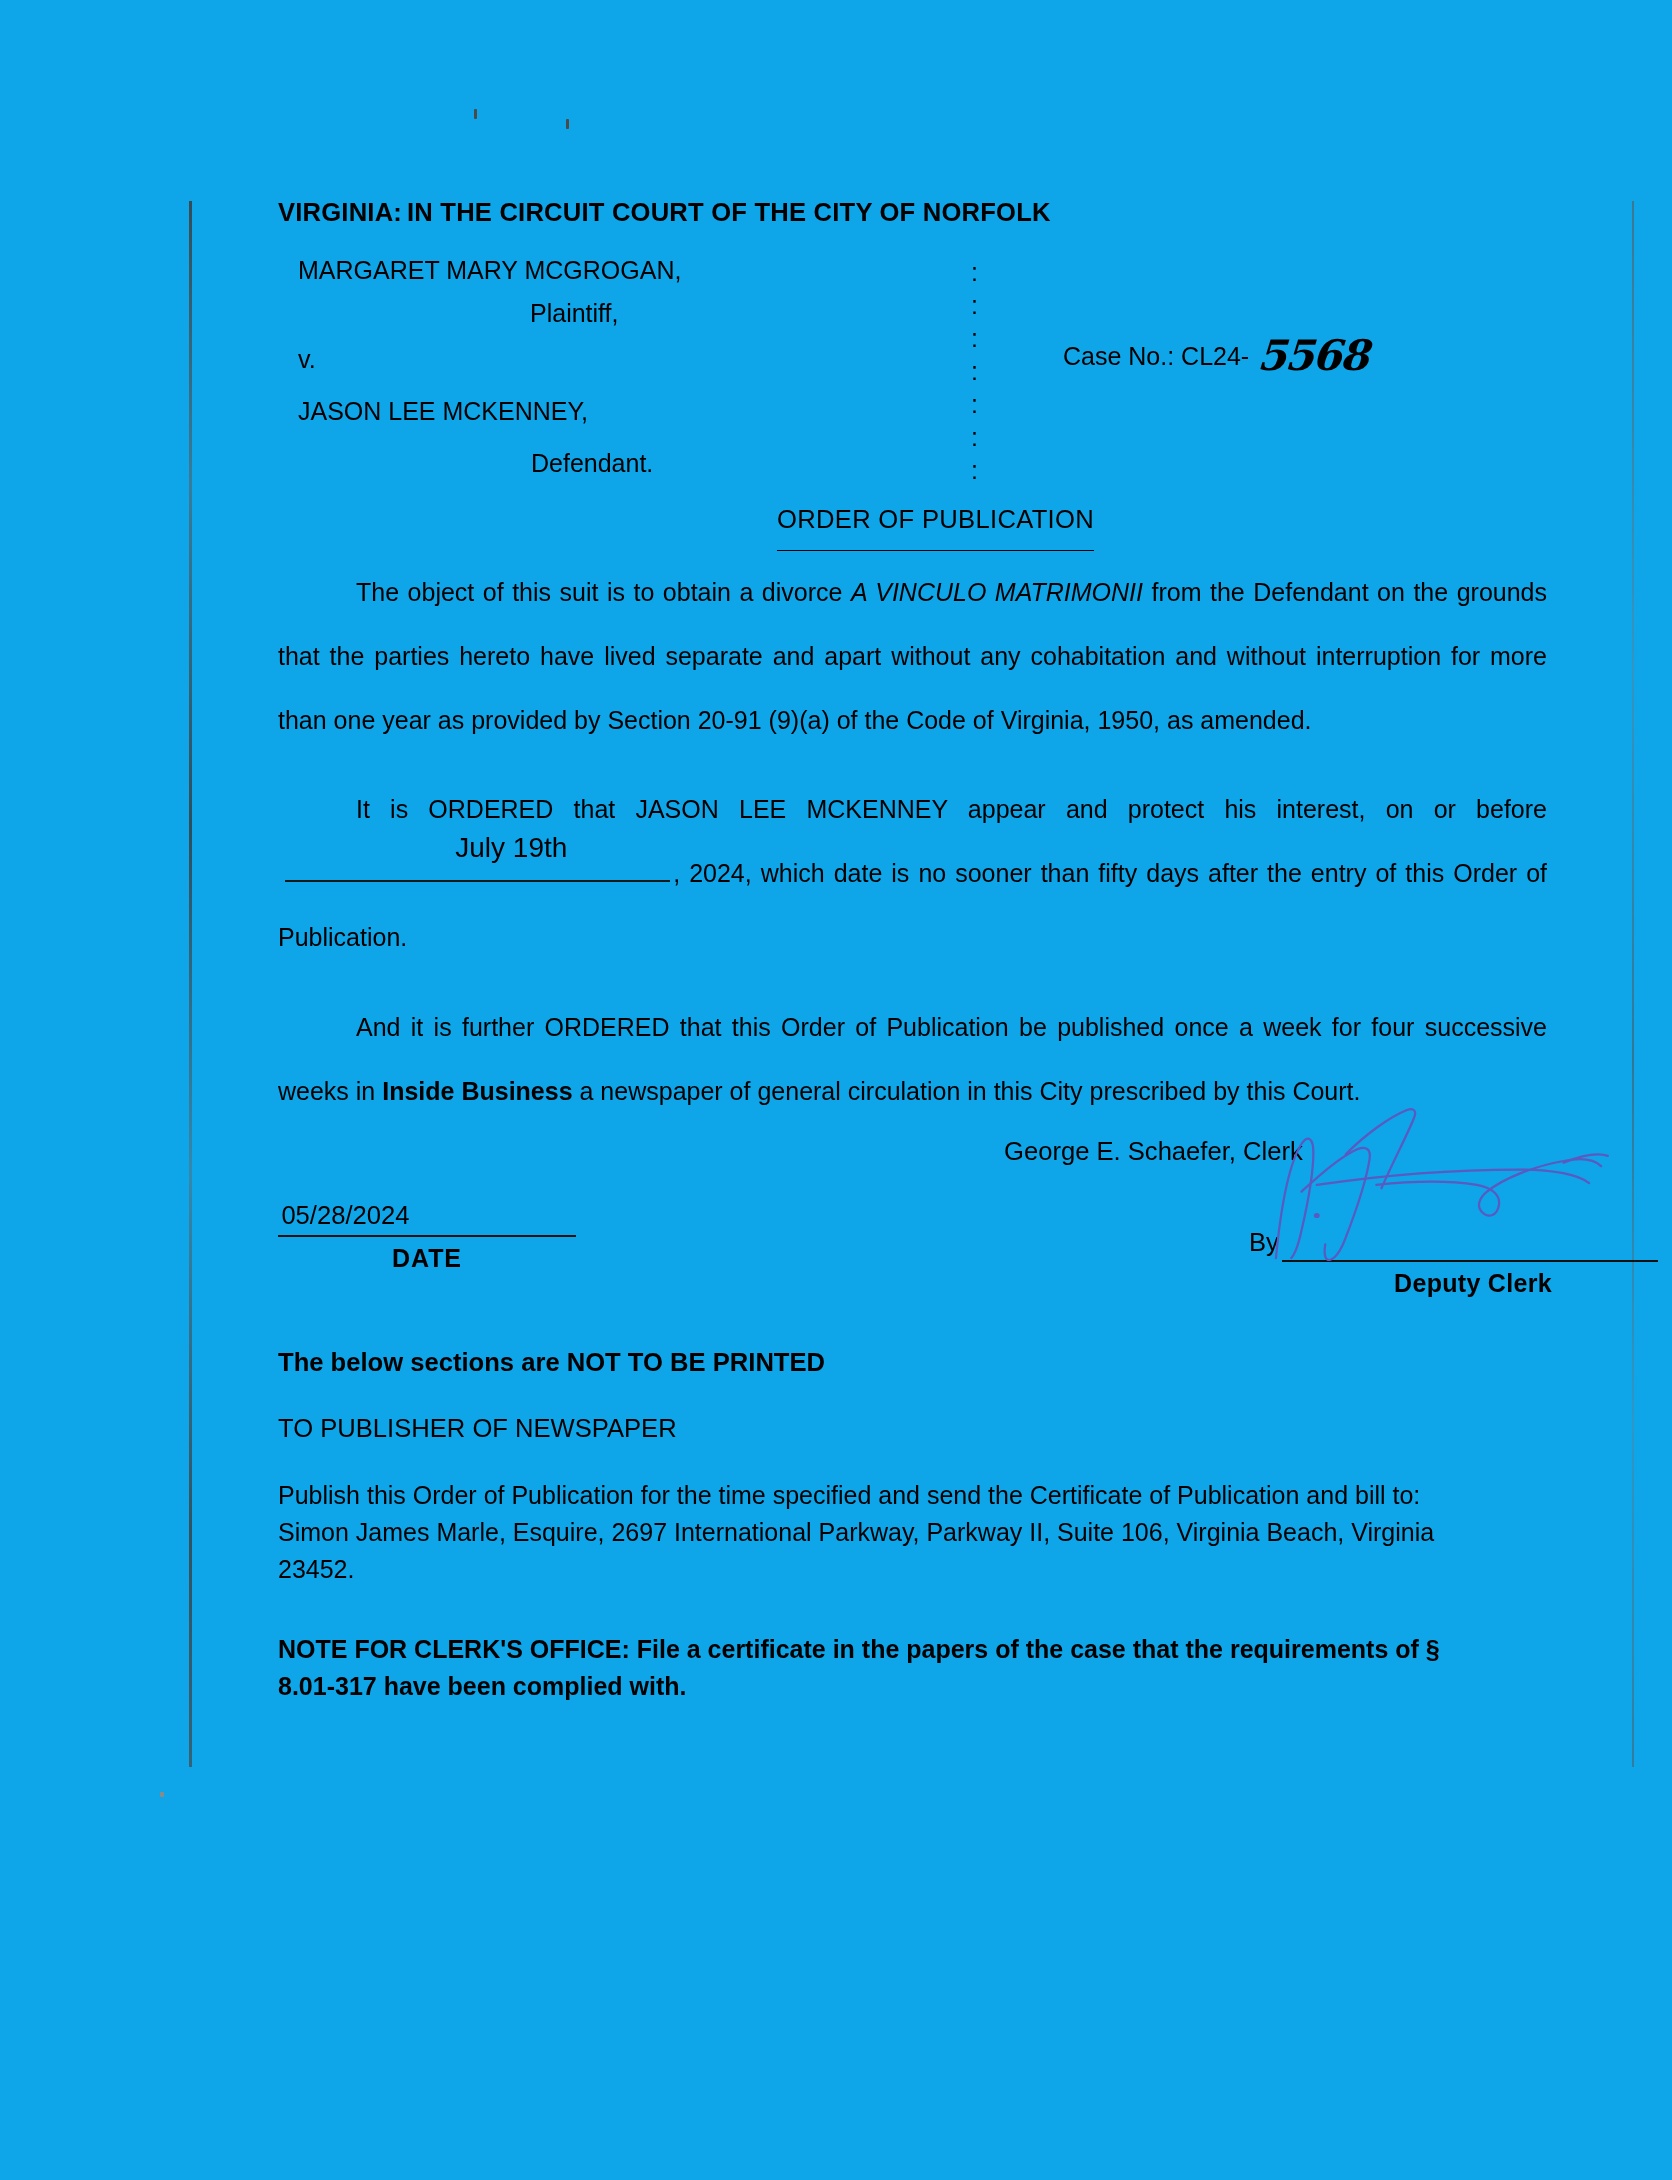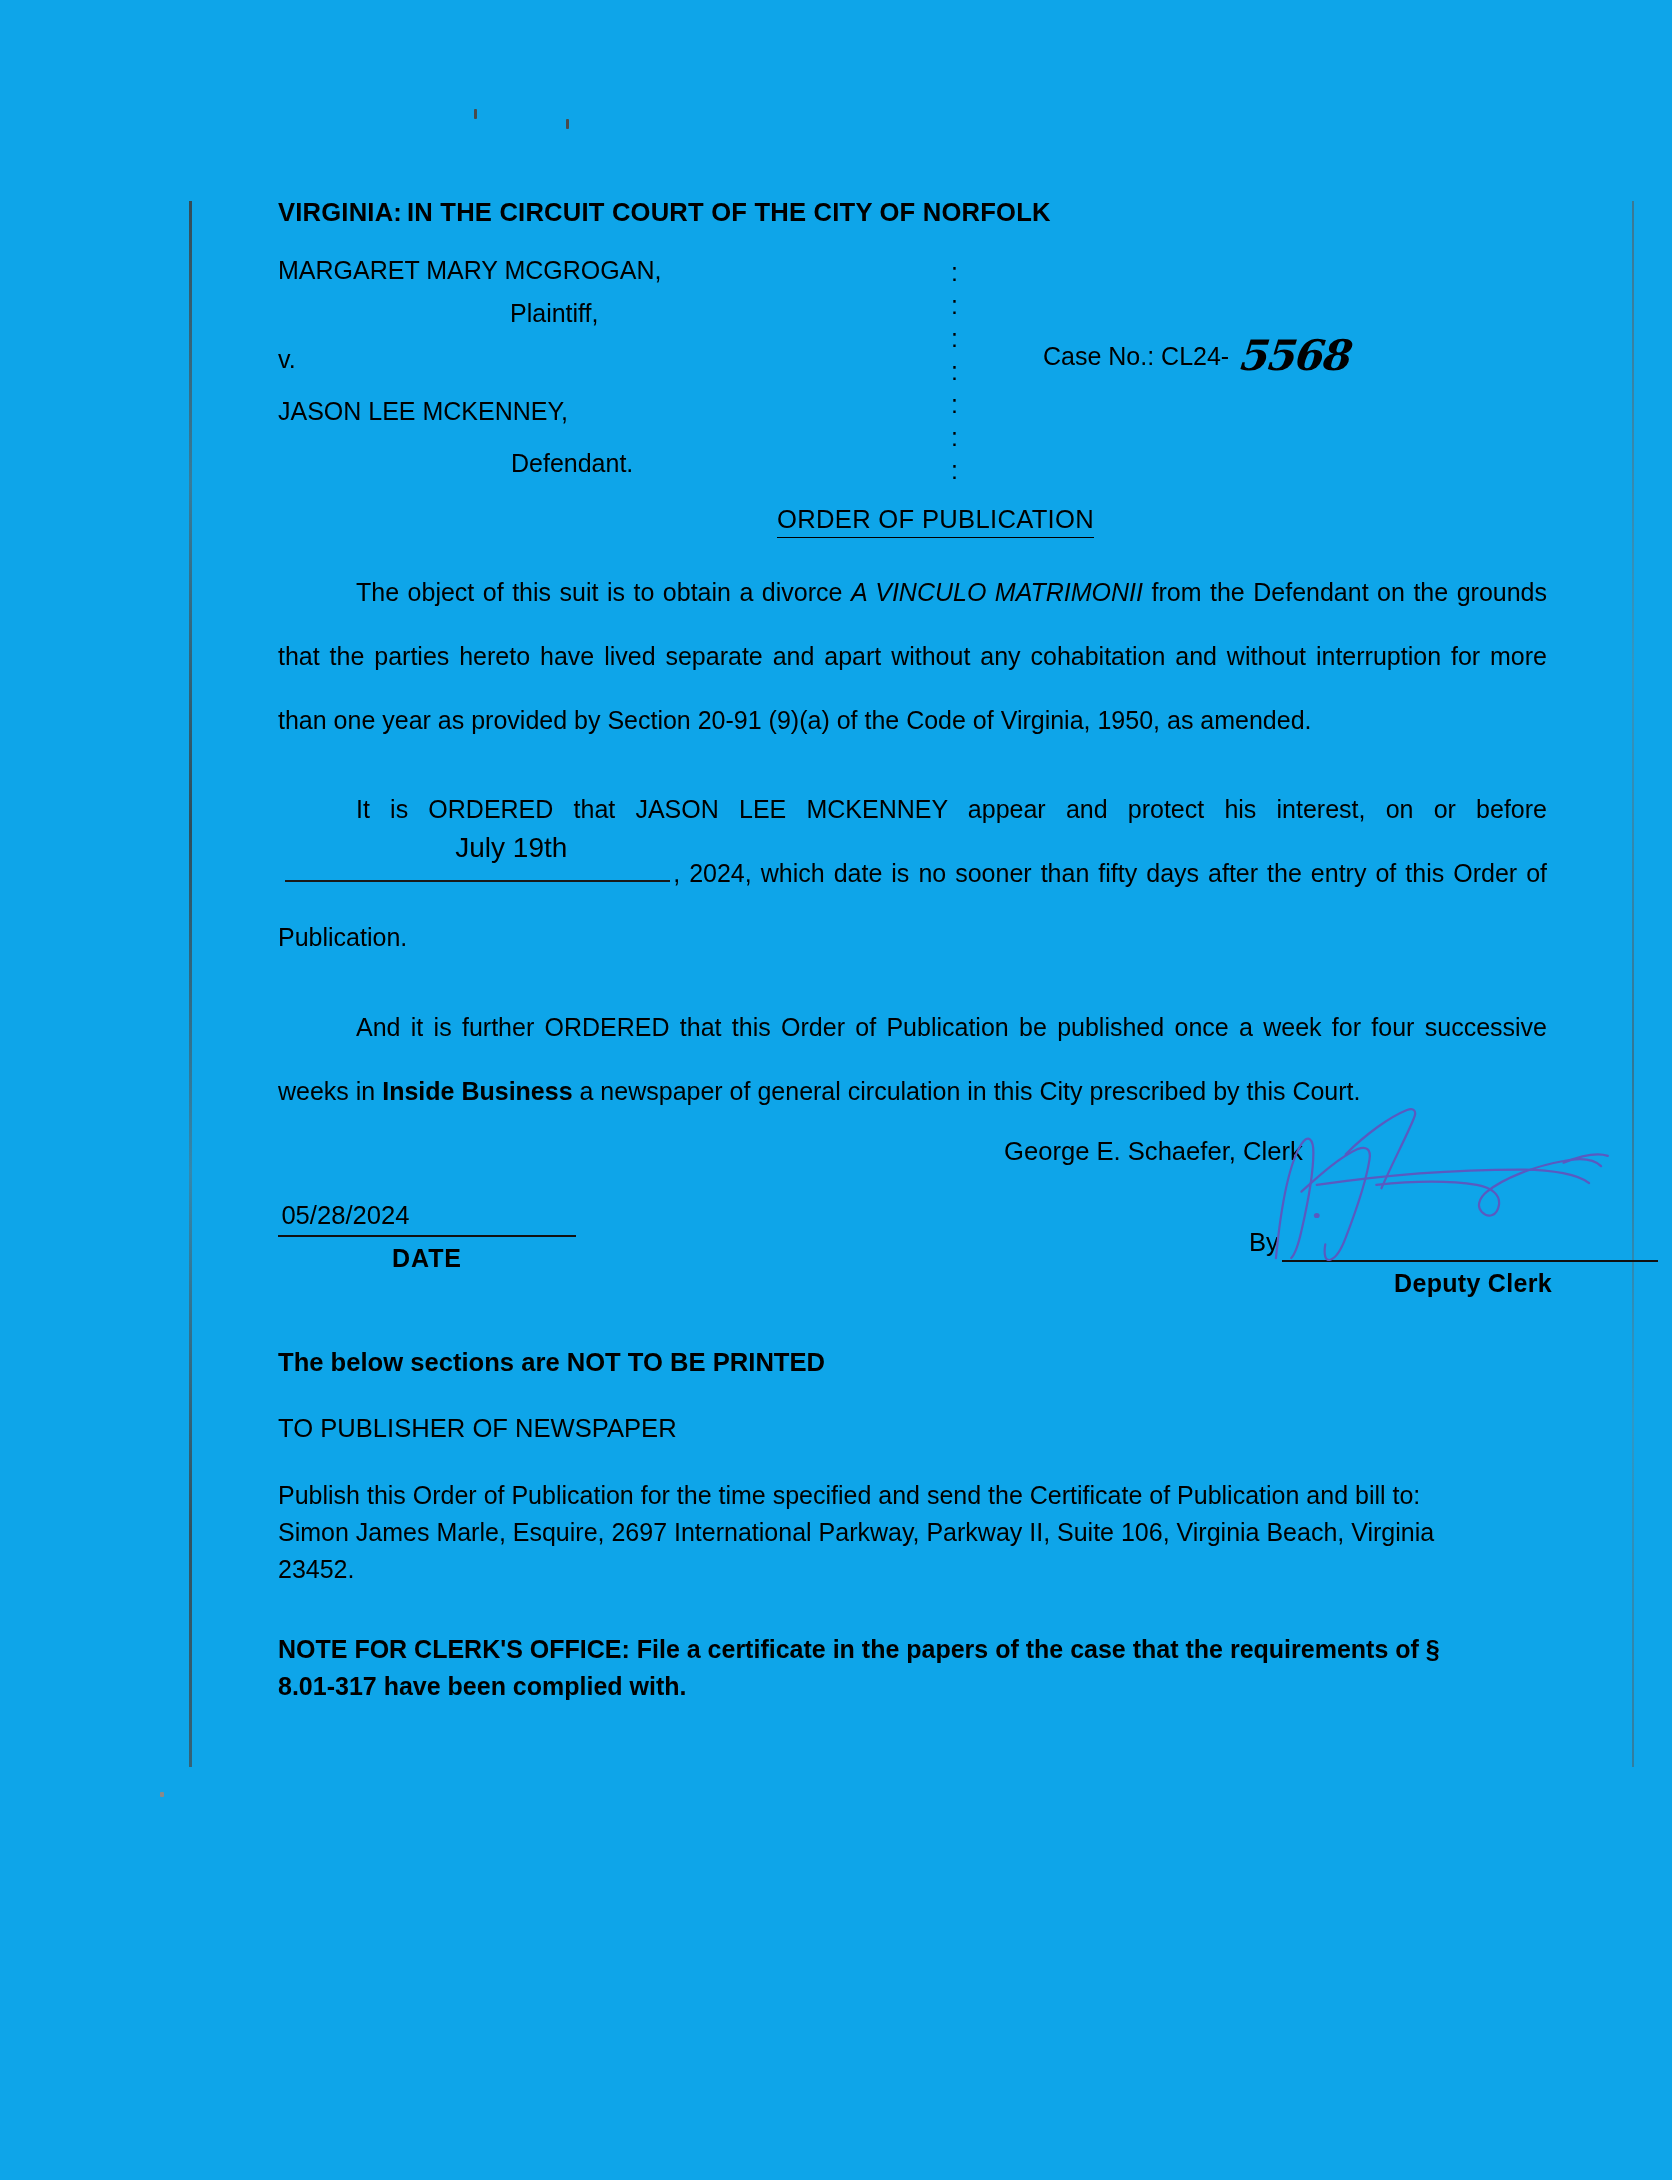--- a/index.html
+++ b/index.html
@@ -76,20 +76,21 @@
     white-space: nowrap;
   }
   .court-header .state { display: inline-block; min-width: 129px; }
 
   
   .caption {
     position: relative;
     margin-top: 29px;
     height: 213px;
     font-size: 25px;
+    margin-left: 20px;
   }
   .cap-line { position: absolute; white-space: nowrap; }
   .cap-plaintiff-name { left: 0; top: 0; }
   .cap-plaintiff-label { left: 232px; top: 43px; }
   .cap-v { left: 0; top: 89px; }
   .cap-defendant-name { left: 0; top: 141px; }
   .cap-defendant-label { left: 233px; top: 193px; }
 
   .colon-col {
     position: absolute;
@@ -122,21 +123,21 @@
 
   
   .doc-title {
     margin-top: 36px;
     text-align: center;
     font-size: 25.6px;
     letter-spacing: 0.3px;
   }
   .doc-title span {
     border-bottom: 1.7px solid #000;
-    padding-bottom: 4px;
+    padding-bottom: 17px;
     margin-left: 46px;
   }
 
   
   .body-p {
     margin-top: 25.6px;
     font-size: 25px;
     line-height: 64px;
     text-align: justify;
     text-indent: 78px;

